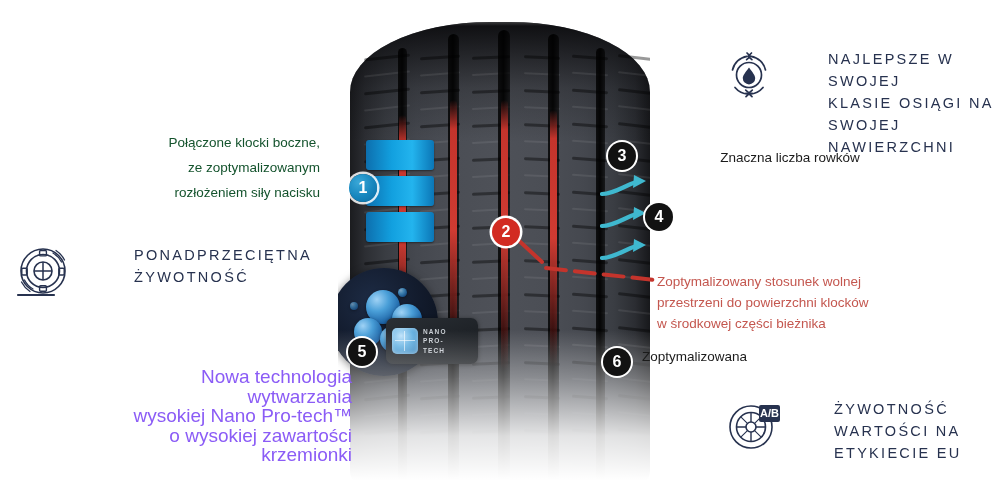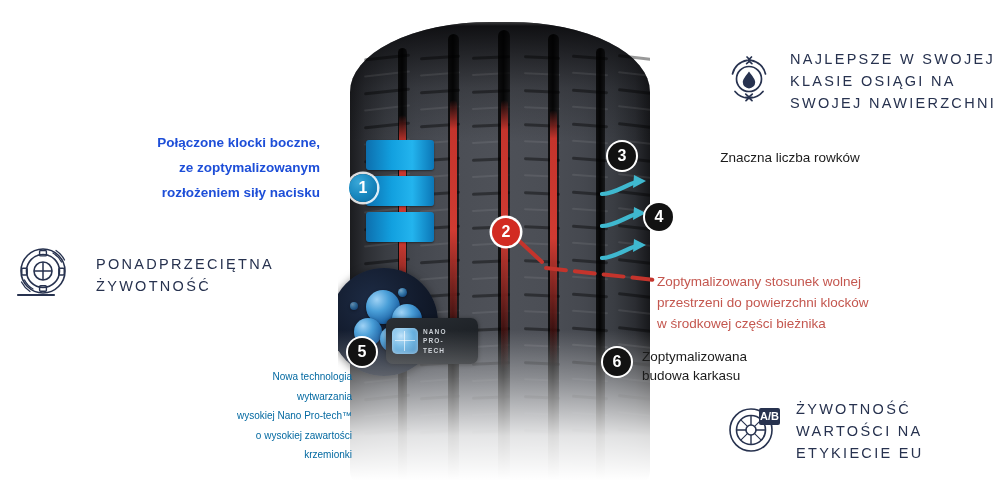--- a/index.html
+++ b/index.html
@@ -146,27 +146,27 @@
   }
   .marker.black{background:#121212;box-shadow:0 0 0 2px #fff;}
   .marker.red{background:#d22b22;box-shadow:0 0 0 2.5px #fff;}
   .marker.blue{
     background:radial-gradient(circle at 35% 30%,#3aa8d8 0%,#1585bd 55%,#0d6ba0 100%);
     box-shadow:0 0 0 2.5px rgba(255,255,255,.85);
   }
 
   
   .txt{position:absolute;z-index:20;}
-  .t-blue{color:#1d4ed8;font-size:13.5px;line-height:25px;text-align:right;font-weight:bold;}
+  .t-blue{color:#14532d;font-size:13.5px;line-height:25px;text-align:right;}
   .t-dark{color:#1b1b1b;font-size:13.5px;line-height:19px;}
   .t-red{color:#c4574f;font-size:13.5px;line-height:21px;}
-  .t-grey{color:#0369a1;font-size:10px;line-height:19.5px;text-align:right;}
-
-  
-  .feature{position:absolute;display:flex;align-items:center;z-index:20;}
+  .t-grey{color:#8b5cf6;font-size:19px;line-height:19.5px;text-align:right;}
+
+  
+  .feature{position:absolute;display:flex;align-items:flex-start;z-index:20;gap:38px;}
   .feature .f-label{
     color:#27324f;
     font-size:14.5px;
     letter-spacing:2.3px;
     line-height:22px;
     font-weight:500;
   }
   .f-icon{flex:0 0 auto;margin-right:14px;}
 
   
@@ -422,21 +422,20 @@
 
 
   <div class="txt t-red" style="left:657px;top:271px;width:310px;">
     <div>Zoptymalizowany stosunek wolnej</div>
     <div>przestrzeni do powierzchni klocków</div>
     <div>w środkowej części bieżnika</div>
   </div>
 
   <div class="txt t-dark" style="left:642px;top:347px;width:260px;">
     <div>Zoptymalizowana</div>
-    <div>budowa karkasu</div>
   </div>
 
   <div class="txt t-grey" style="left:130px;top:367px;width:222px;">
     <div>Nowa technologia</div>
     <div>wytwarzania</div>
     <div>wysokiej Nano Pro-tech™</div>
     <div>o wysokiej zawartości</div>
     <div>krzemionki</div>
   </div>
 

